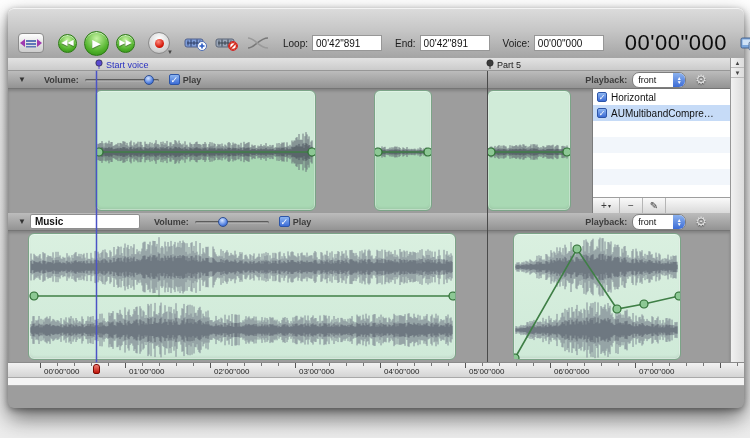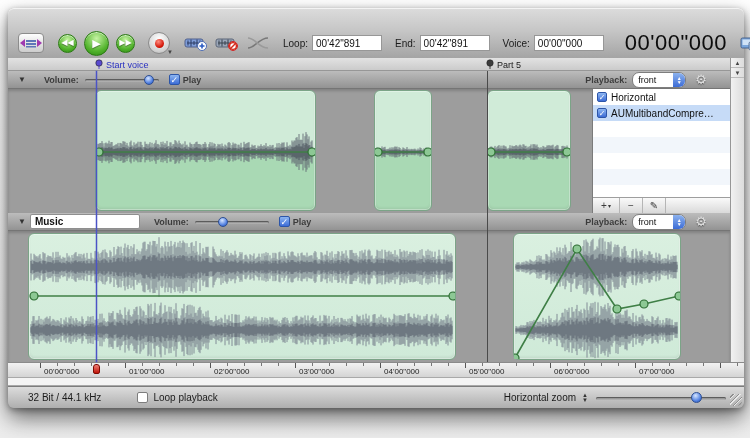--- a/index.html
+++ b/index.html
@@ -371,35 +371,18 @@
       <div class="tick" style="left: 661px; height: 3px; background: rgb(119, 119, 119);"></div>
       <div class="tick" style="left: 678px; height: 3px; background: rgb(119, 119, 119);"></div>
       <div class="tick" style="left: 695px; height: 3px; background: rgb(119, 119, 119);"></div>
       <div class="ticklabel" style="left: 631px;">07'00"000</div>
       <div class="tick" style="left: 712px; height: 5px;"></div>
       <div class="tick" style="left: 729px; height: 3px; background: rgb(119, 119, 119);"></div>
       <div class="pin" style="left: 85px;"></div>
     </div>
   <div class="hscroll"></div>
 
-  <div class="statusbar">
-    <span style="margin-left:20px">32 Bit / 44.1 kHz</span>
-    <span class="cb" style="margin-left:36px" id="loop-cb"></span>
-    <span style="margin-left:5px">Loop playback</span>
-    <div style="margin-left:auto;display:flex;align-items:center;padding-right:18px">
-      <span>Horizontal zoom</span>
-      <span class="stepper" style="margin-left:6px">
-          <span>▲</span>
-          <span>▼</span>
-        </span>
-      <div class="zoomslider">
-        <div class="groove"></div>
-        <div class="thumb" id="zoom-thumb" style="width: 11px; height: 11px; top: 0px; left: 95.2px;"></div>
-      </div>
-    </div>
-    <div class="grip"></div>
-  </div>
 
   <div class="vscroll">
     <div class="vstep">▲</div>
     <div class="vstep">▼</div>
   </div>
 </div>
 
 </body></html>

